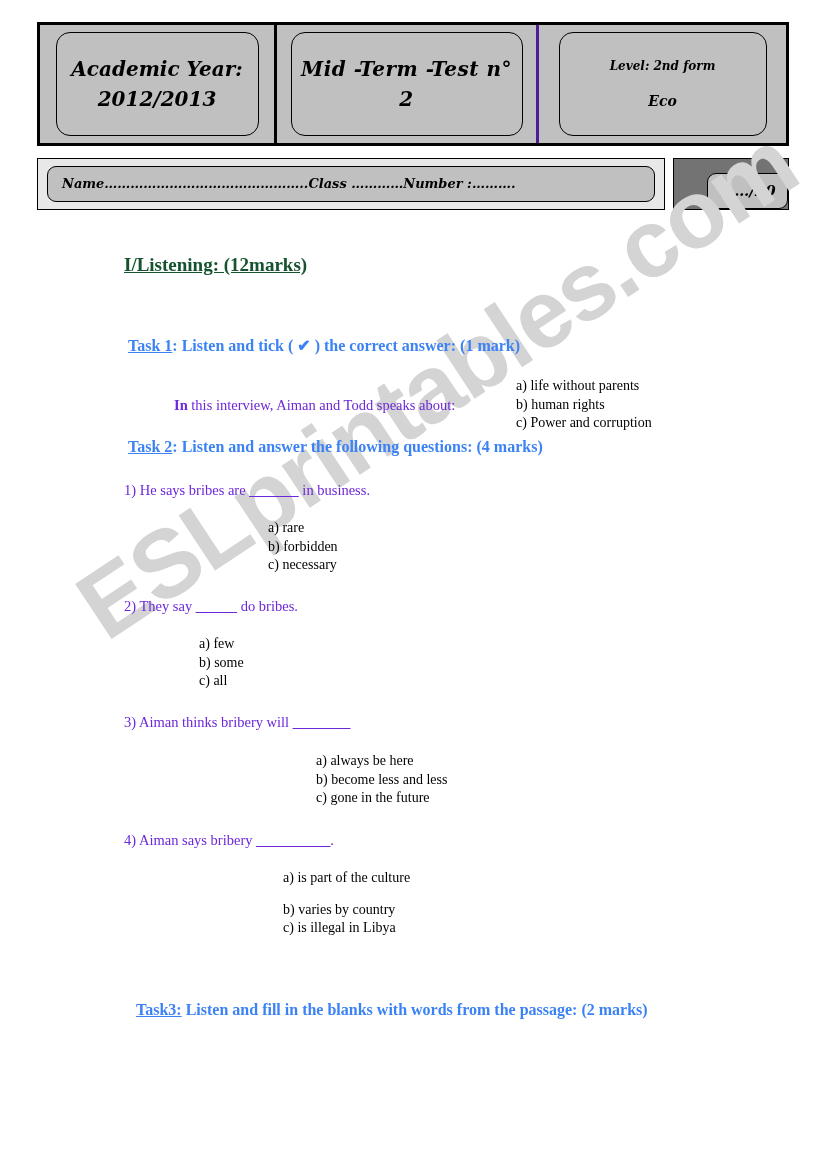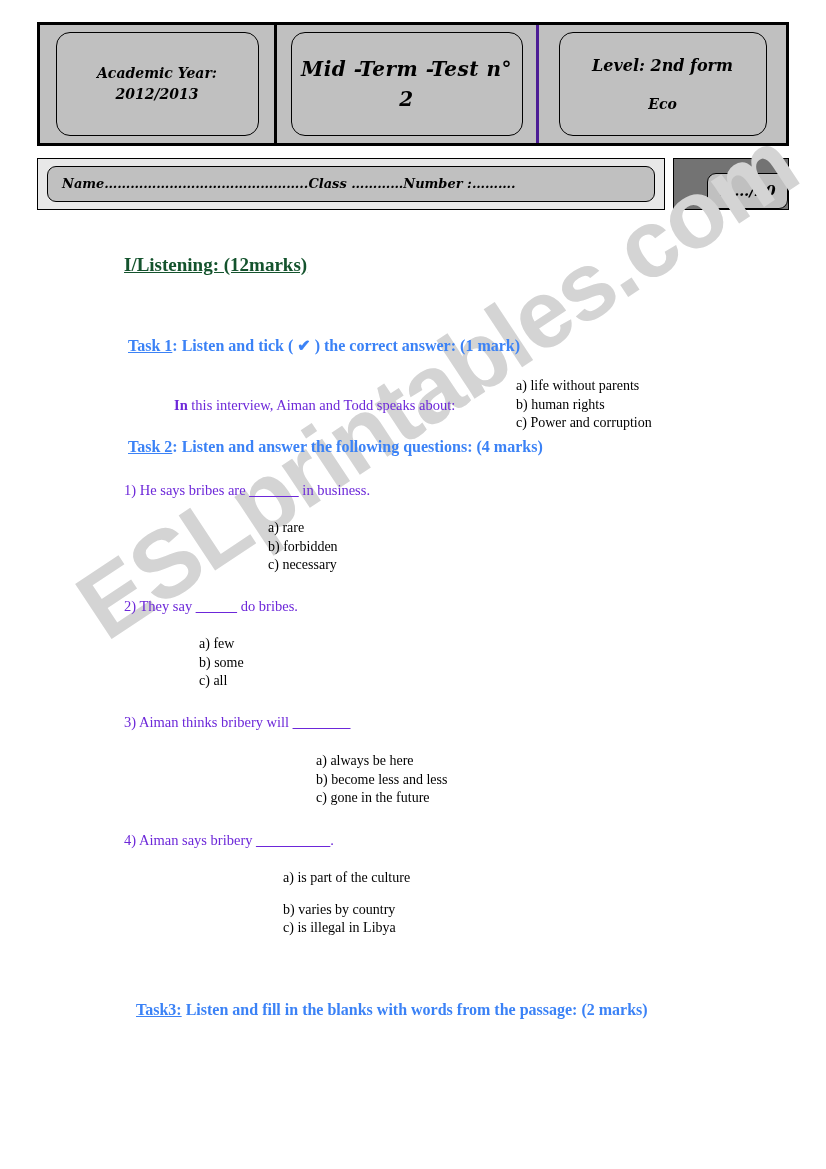--- a/index.html
+++ b/index.html
@@ -81,23 +81,23 @@
   .hdr-cell.c2 .inner-box { width: 232px; height: 104px; }
   .hdr-cell.c3 .inner-box { width: 208px; height: 104px; }
 
   .script-text {
     font-family: "DejaVu Serif", "Liberation Serif", serif;
     font-style: italic;
     font-weight: bold;
     color: #000;
     line-height: 1.5;
   }
-  .t-academic { font-size: 14px; }
+  .t-academic { font-size: 20px; }
   .t-midterm  { font-size: 20px; letter-spacing: 0.5px; }
-  .t-level    { font-size: 16px; margin-bottom: 16px; }
+  .t-level    { font-size: 12px; margin-bottom: 16px; }
   .t-eco      { font-size: 14px; }
 
   
   #name-row {
     position: absolute;
     left: 37px;
     top: 158px;
     width: 752px;
     height: 52px;
     z-index: 2;

